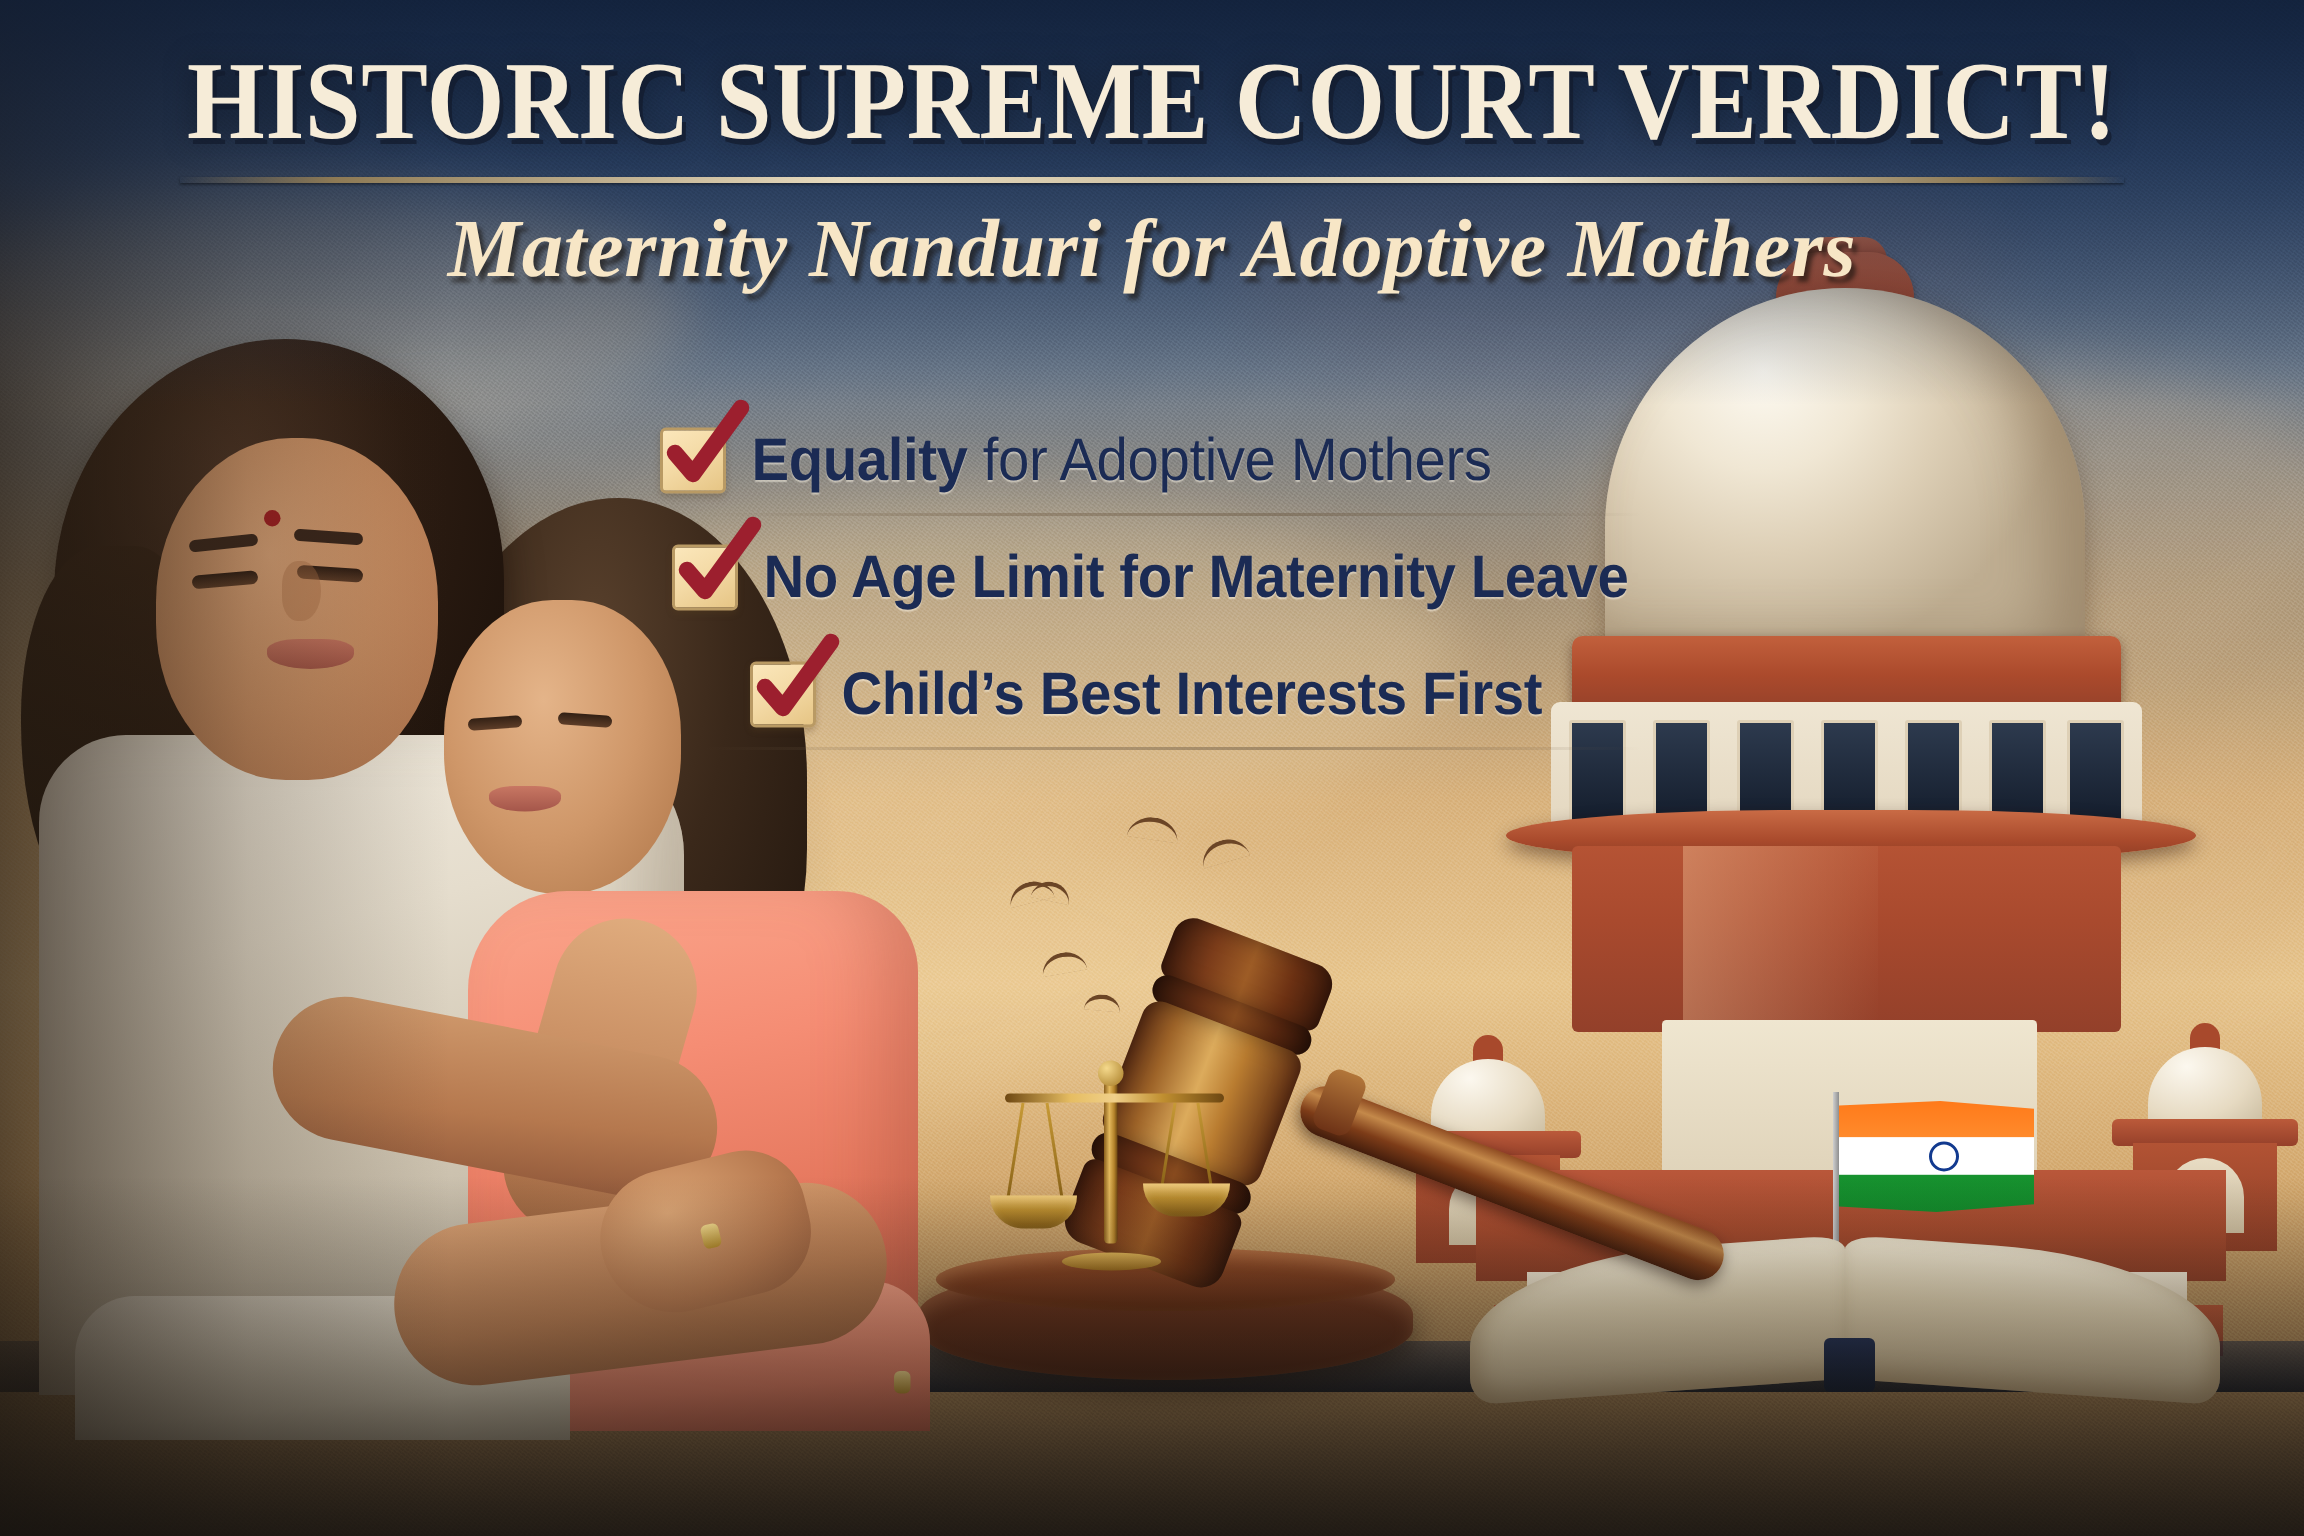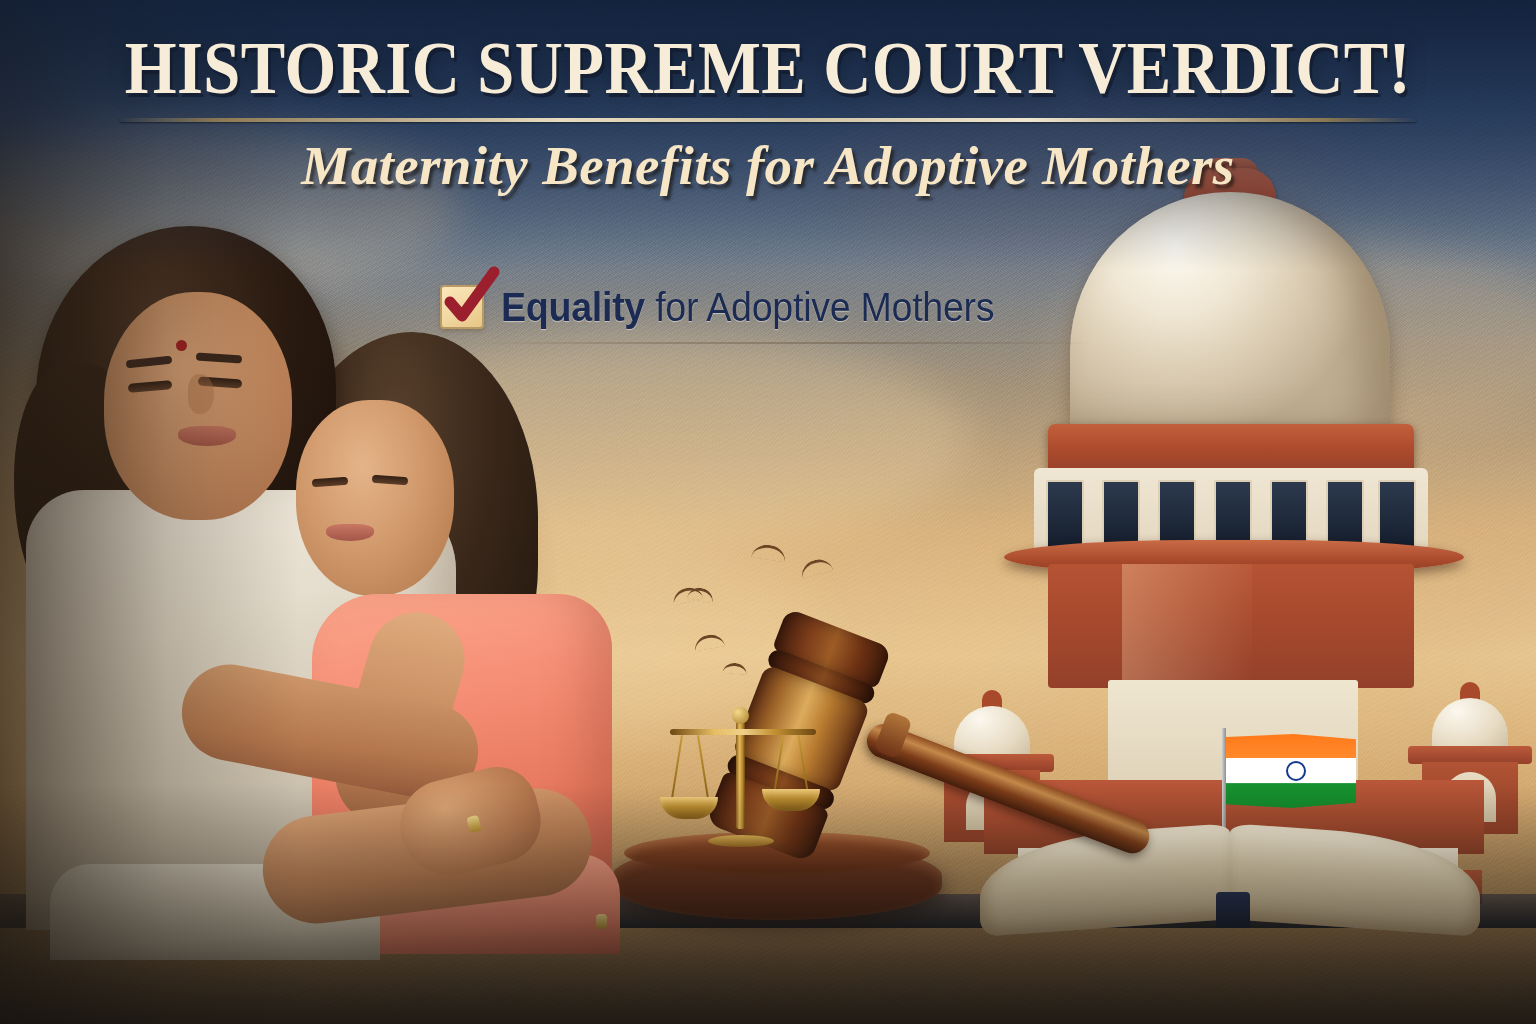--- a/index.html
+++ b/index.html
@@ -573,32 +573,49 @@
     <div class="ring"></div>
     <div class="ring2"></div>
   </div>
 
   <div class="vig-left"></div>
   <div class="vig-top"></div>
   <div class="vig-bot"></div>
 
   <div class="headline">HISTORIC SUPREME COURT VERDICT!</div>
   <div class="hr-gold"></div>
-  <div class="subhead">Maternity Benefits for Adoptive Mothers</div>
+  <div class="subhead">Maternity Nanduri for Adoptive Mothers</div>
 
   <div class="bullets">
 
     <div class="row r1">
       <div class="cbox">
         <svg viewBox="0 0 62 62" aria-hidden="true">
           <path d="M10 34 L22 48 L54 4" fill="none" stroke="#9c1f2e" stroke-width="11" stroke-linecap="round" stroke-linejoin="round"></path>
         </svg>
       </div>
       <div class="btext"><span class="lead">Equality</span><span class="rest"> for Adoptive Mothers</span></div>
       <div class="sep s1"></div>
     </div>
 
-
+    <div class="row r2">
+      <div class="cbox">
+        <svg viewBox="0 0 62 62" aria-hidden="true">
+          <path d="M10 34 L22 48 L54 4" fill="none" stroke="#9c1f2e" stroke-width="11" stroke-linecap="round" stroke-linejoin="round"></path>
+        </svg>
+      </div>
+      <div class="btext"><span class="lead">No Age Limit for Maternity Leave</span><span class="rest"></span></div>
+      <div class="sep s2"></div>
+    </div>
+
+    <div class="row r3">
+      <div class="cbox">
+        <svg viewBox="0 0 62 62" aria-hidden="true">
+          <path d="M10 34 L22 48 L54 4" fill="none" stroke="#9c1f2e" stroke-width="11" stroke-linecap="round" stroke-linejoin="round"></path>
+        </svg>
+      </div>
+      <div class="btext"><span class="lead">Child’s Best Interests First</span><span class="rest"></span></div>
+    </div>
 
   </div>
 
 
 </div>
 
 </body></html>

